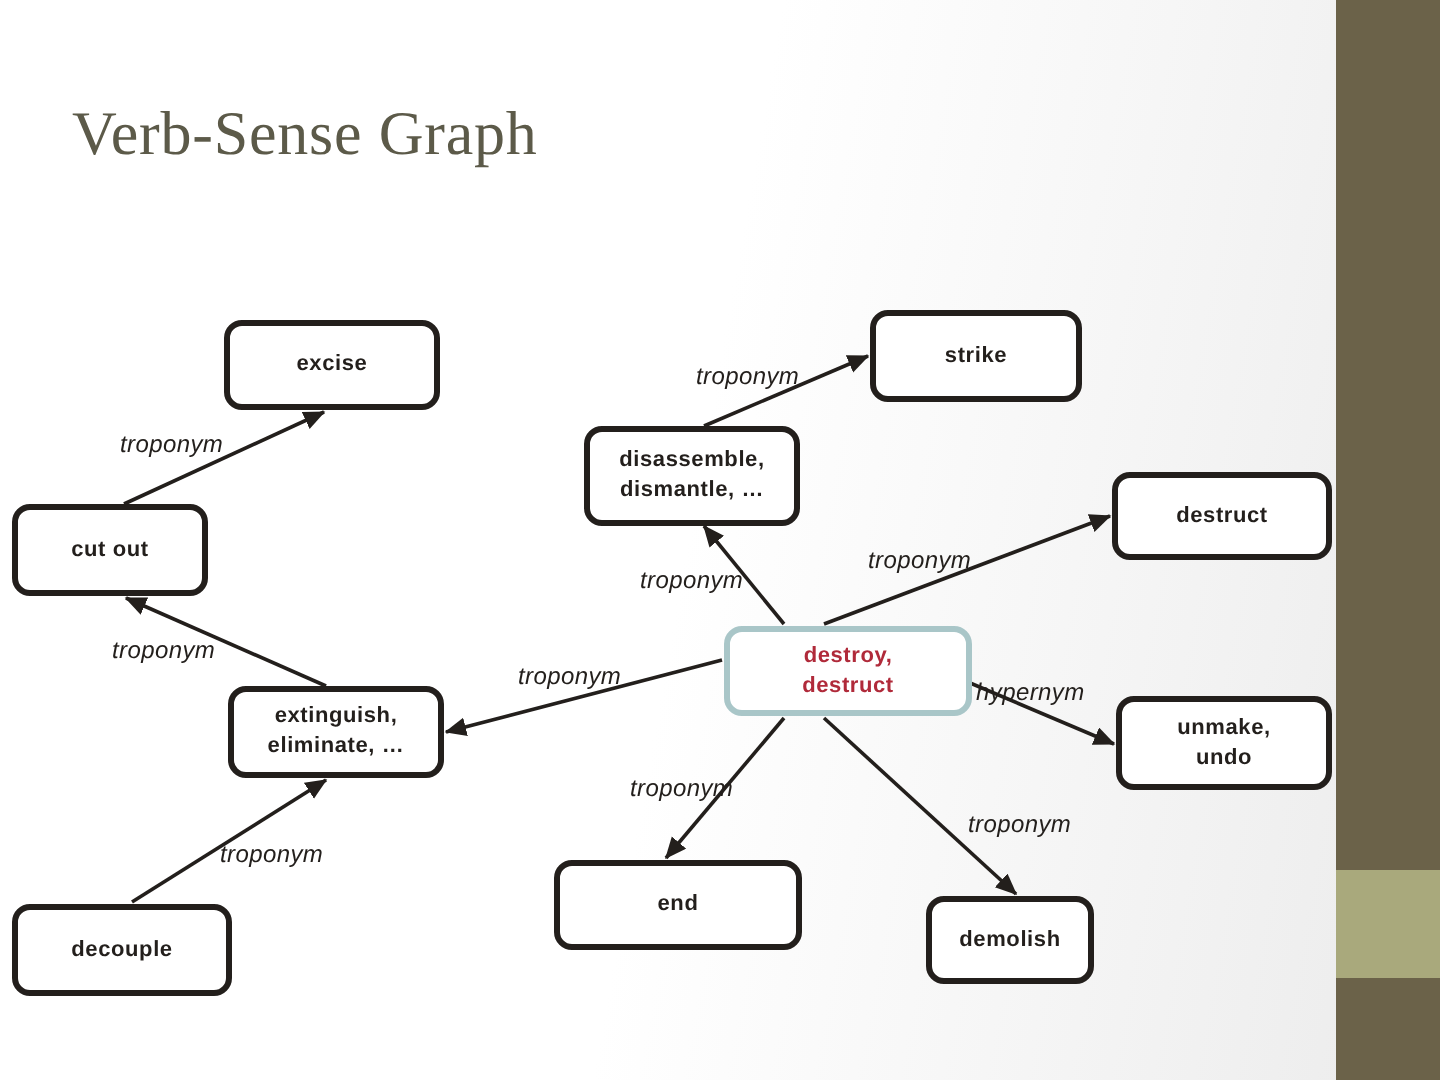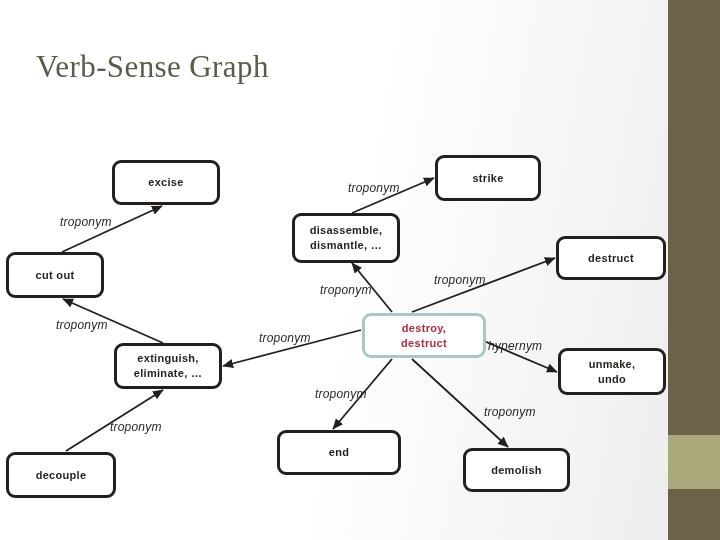--- a/index.html
+++ b/index.html
@@ -123,21 +123,21 @@
   <div id="node-layer">
       <div class="node" style="left: 112px; top: 160px; width: 108px; height: 45px;">excise</div>
       <div class="node" style="left: 435px; top: 155px; width: 106px; height: 46px;">strike</div>
       <div class="node" style="left: 292px; top: 213px; width: 108px; height: 50px;">disassemble,<br>dismantle, …</div>
       <div class="node" style="left: 556px; top: 236px; width: 110px; height: 44px;">destruct</div>
       <div class="node" style="left: 6px; top: 252px; width: 98px; height: 46px;">cut out</div>
       <div class="node focus" style="left: 362px; top: 313px; width: 124px; height: 45px;">destroy,<br>destruct</div>
       <div class="node" style="left: 114px; top: 343px; width: 108px; height: 46px;">extinguish,<br>eliminate, …</div>
       <div class="node" style="left: 558px; top: 348px; width: 108px; height: 47px;">unmake,<br>undo</div>
       <div class="node" style="left: 277px; top: 430px; width: 124px; height: 45px;">end</div>
-      <div class="node" style="left: 463px; top: 448px; width: 107px; height: 44px;">demolish</div>
+      <div class="node" style="left: 463px; top: 448px; width: 84px; height: 44px;">demolish</div>
       <div class="node" style="left: 6px; top: 452px; width: 110px; height: 46px;">decouple</div>
     </div>
   <div id="label-layer">
       <div class="edge-label" style="left: 60px; top: 215px;">troponym</div>
       <div class="edge-label" style="left: 348px; top: 181px;">troponym</div>
       <div class="edge-label" style="left: 320px; top: 283px;">troponym</div>
       <div class="edge-label" style="left: 434px; top: 273px;">troponym</div>
       <div class="edge-label" style="left: 259px; top: 331px;">troponym</div>
       <div class="edge-label" style="left: 488px; top: 339px;">hypernym</div>
       <div class="edge-label" style="left: 315px; top: 387px;">troponym</div>

